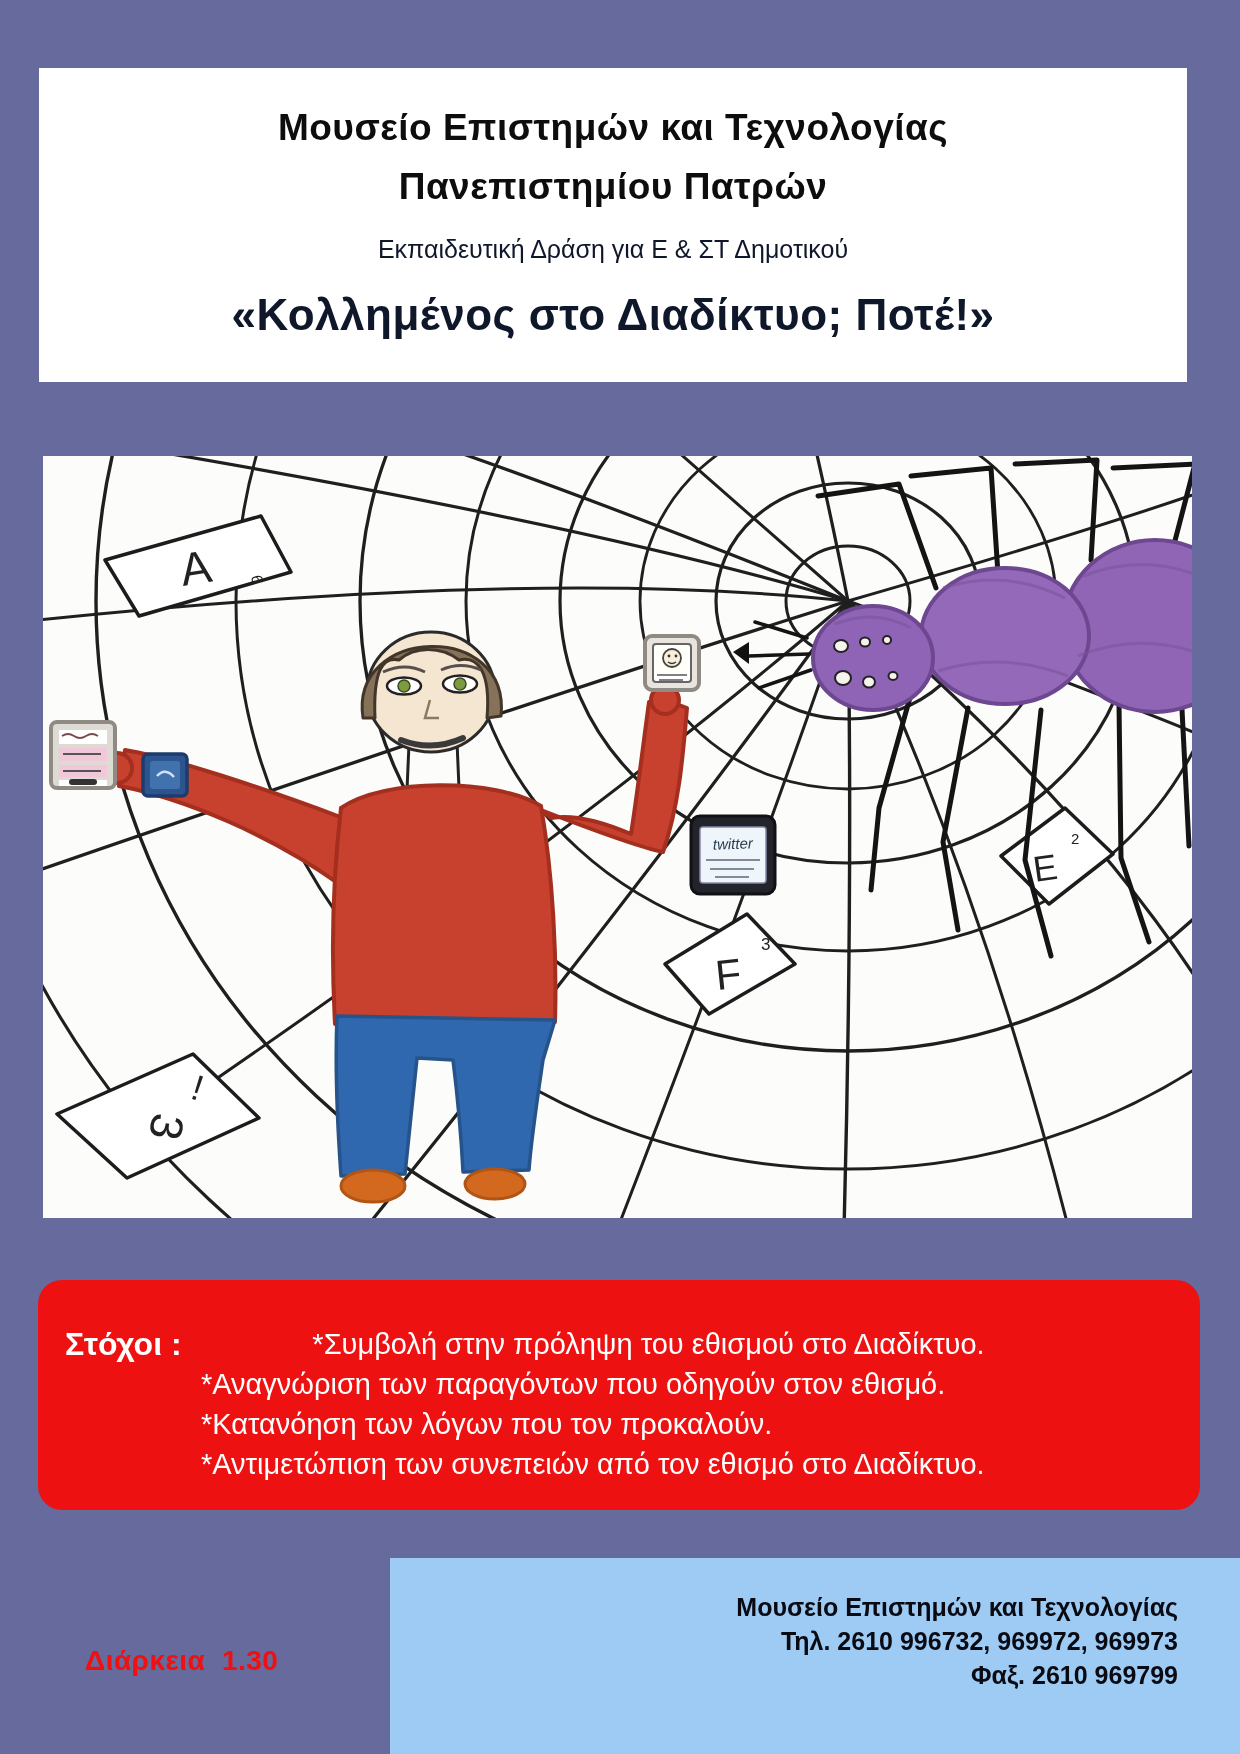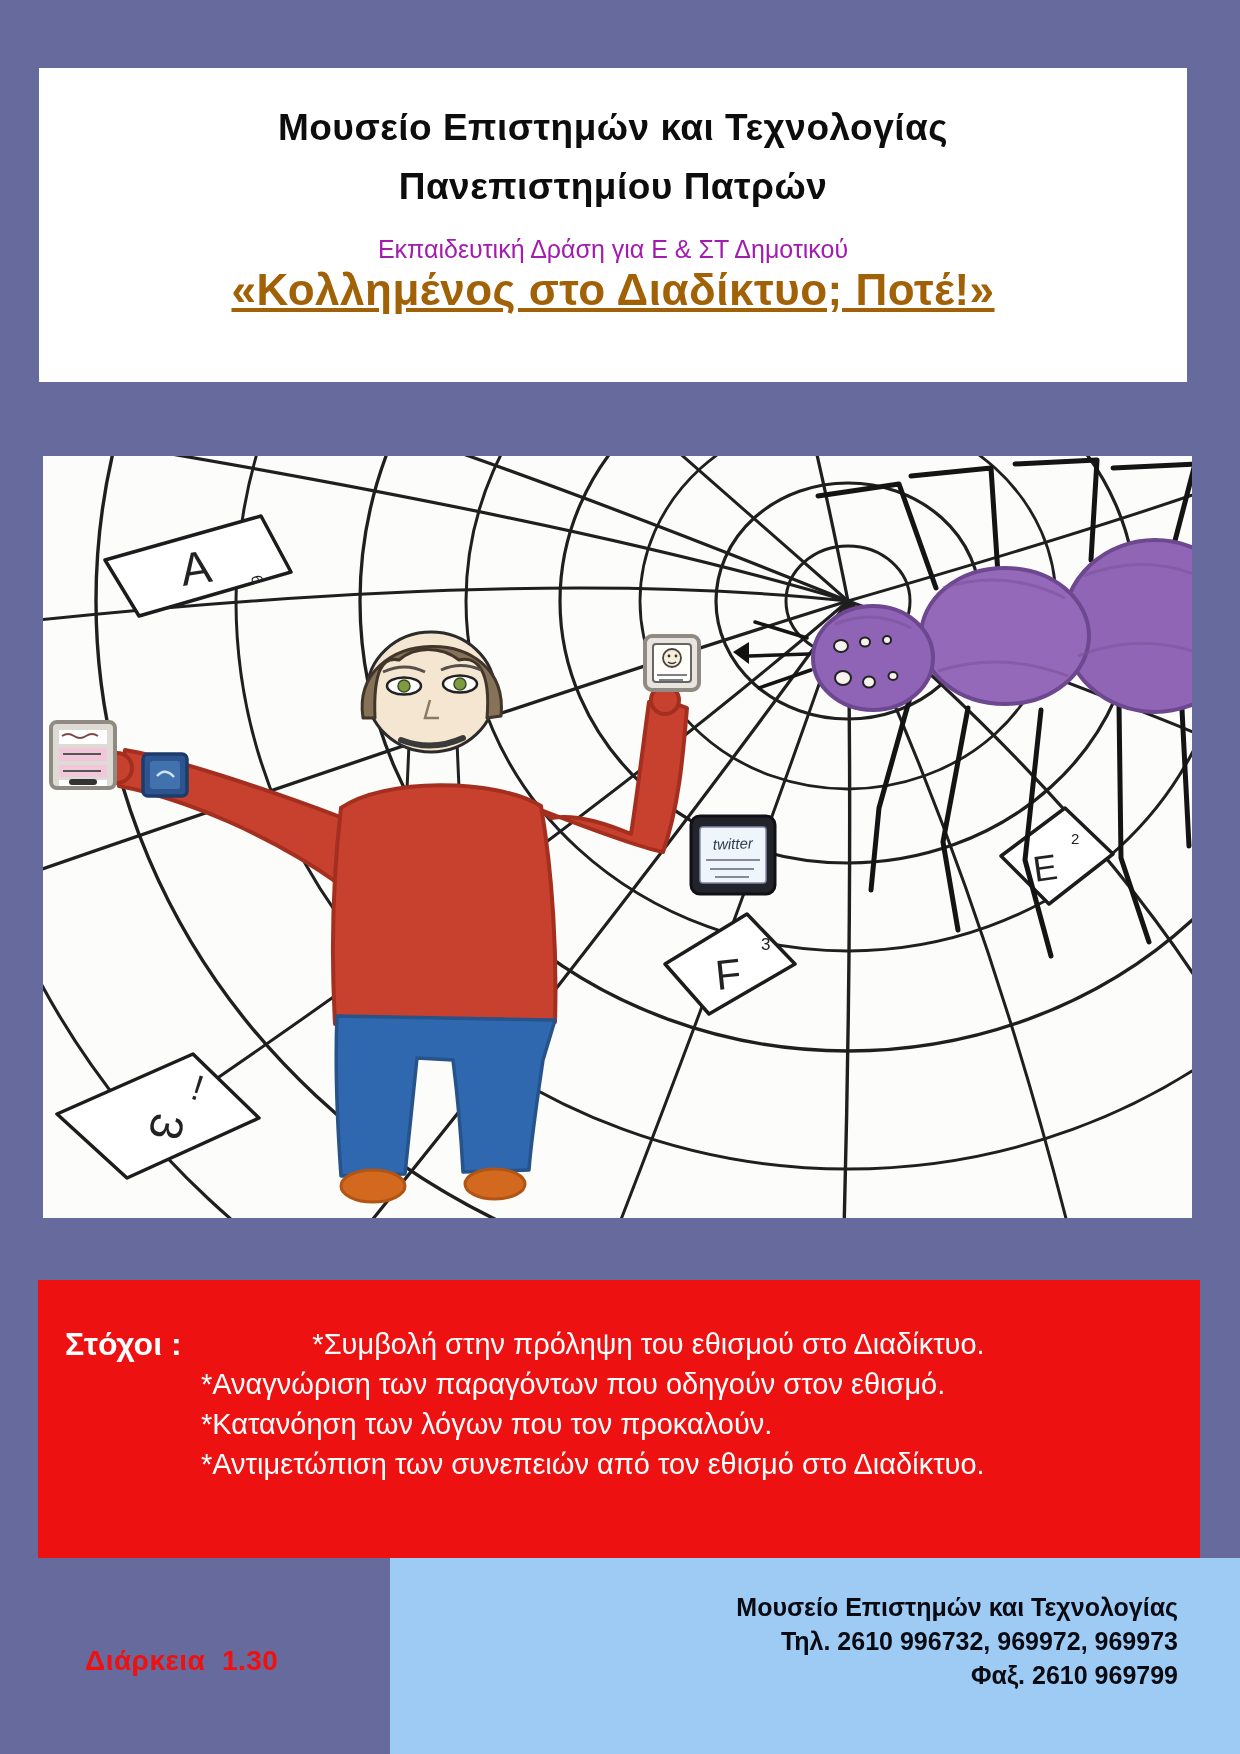--- a/index.html
+++ b/index.html
@@ -2,25 +2,25 @@
 <html><head>
 <meta charset="utf-8">
 <style>
   html,body{margin:0;padding:0;}
   body{font-family:"Liberation Sans",sans-serif;background:#444;}
   .poster{position:relative;width:1240px;height:1754px;background:#666A9C;overflow:hidden;margin:0 auto;}
   .header-box{position:absolute;left:39px;top:68px;width:1148px;height:314px;background:#ffffff;text-align:center;}
   .hdr-title{font-weight:bold;color:#0d0d0d;font-size:37px;line-height:44px;letter-spacing:.5px;}
   .hdr-title.l1{margin-top:38px;}
   .hdr-title.l2{margin-top:15px;}
-  .hdr-sub{margin-top:25px;font-size:25px;color:#a21caf;line-height:30px;}
-  .hdr-event{font-size:44px;line-height:52px;font-weight:bold;color:#a16207;letter-spacing:.5px;text-decoration:underline;}
+  .hdr-sub{margin-top:25px;font-size:25px;color:#0f172a;line-height:30px;}
+  .hdr-event{margin-top:25px;font-size:44px;line-height:52px;font-weight:bold;color:#0f172a;letter-spacing:.5px;}
   .drawing-box{position:absolute;left:43px;top:456px;width:1149px;height:762px;background:#fcfcfa;}
   .drawing-box svg{display:block;width:100%;height:100%;}
-  .objectives-box{position:absolute;left:38px;top:1280px;width:1162px;height:278px;background:#EE1111;box-sizing:border-box;padding:44px 16px 0 27px;display:flex;align-items:flex-start;}
+  .objectives-box{position:absolute;left:38px;top:1280px;width:1162px;height:230px;background:#EE1111;box-sizing:border-box;padding:44px 16px 0 27px;display:flex;align-items:flex-start;border-radius:24px;}
   .obj-label{flex:0 0 120px;color:#fff;font-weight:bold;font-size:32px;line-height:40px;margin-right:16px;white-space:nowrap;}
   .obj-list{color:#fff;font-size:29px;line-height:40px;}
   .obj-item.first{text-align:right;}
   .contact-box{position:absolute;left:390px;top:1558px;width:850px;height:196px;background:#9DCBF4;box-sizing:border-box;padding:32px 62px 0 0;text-align:right;}
   .contact-line{color:#0a0a12;font-weight:bold;font-size:25px;line-height:34px;}
   .duration{position:absolute;left:85px;top:1645px;color:#F20F0F;font-weight:bold;font-size:28px;white-space:pre;letter-spacing:.5px;}
 </style>
 </head>
 <body>
 

